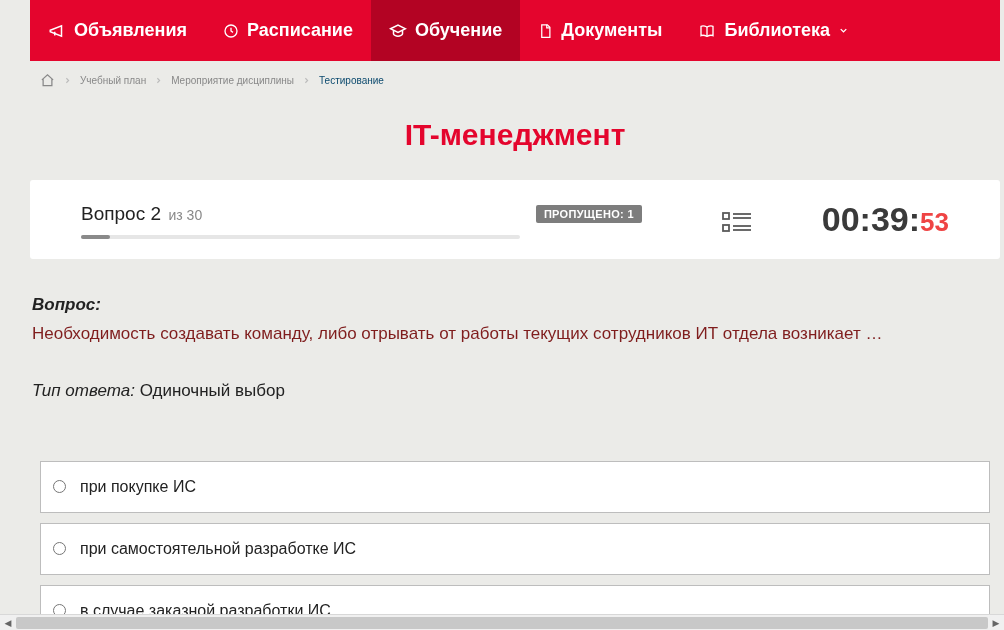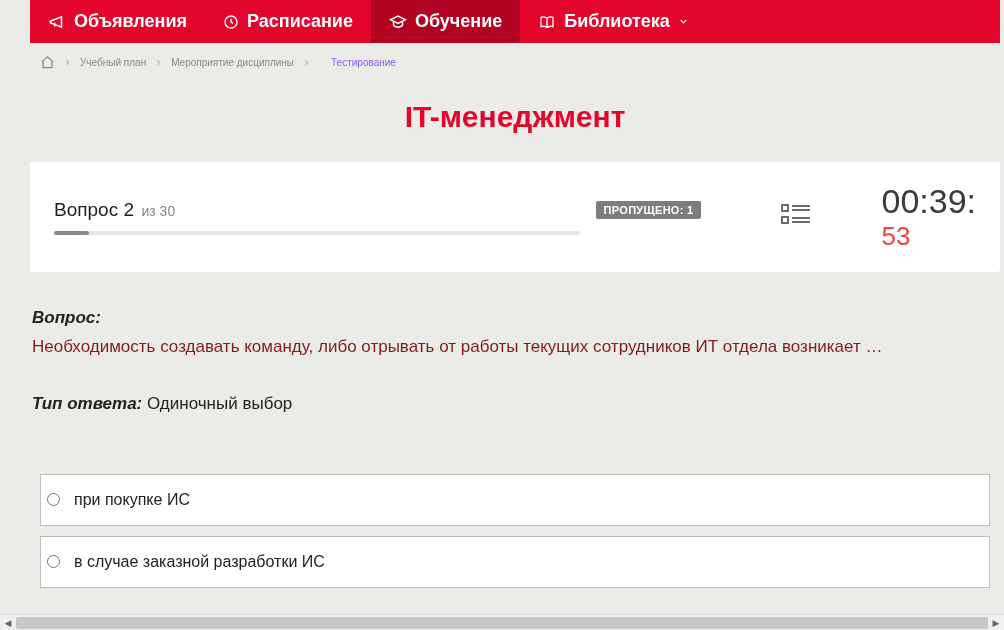--- a/index.html
+++ b/index.html
@@ -22,21 +22,21 @@
       overflow-x: hidden;
     }
     .content-wrapper {
       width: 970px;
       margin-left: 30px;
     }
     
     .topnav {
       display: flex;
       background: #e4052d;
-      height: 43px;
+      height: 61px;
       align-items: stretch;
     }
     .topnav-item {
       display: flex;
       align-items: center;
       padding: 0 18px;
       color: #fff;
       font-size: 18px;
       font-weight: 600;
       cursor: pointer;
@@ -63,41 +63,40 @@
     }
     .breadcrumb .bc-sep {
       margin: 0 8px;
       color: #bbb;
     }
     .breadcrumb .bc-link {
       color: #888;
       cursor: pointer;
     }
     .breadcrumb .bc-current {
-      color: #8b5cf6;
-      margin-left: 12px;
+      color: #0c4a6e;
     }
     .home-ico {
       color: #888;
     }
     
     .page-title {
       text-align: center;
       color: #e4052d;
       font-size: 30px;
       font-weight: 700;
       margin: 18px 0 28px 0;
     }
     
     .quiz-header {
       background: #fff;
       border-radius: 3px;
       display: flex;
-      align-items: center;
-      padding: 20px 24px;
+      align-items: flex-end;
+      padding: 20px 51px;
       margin-bottom: 36px;
     }
     .qh-left {
       flex: 1;
     }
     .question-num {
       font-size: 19px;
       color: #222;
       font-weight: 400;
     }
@@ -143,24 +142,23 @@
       flex:1;
     }
     .list-icon {
       margin: 0 70px 0 80px;
       cursor: pointer;
       color: #5a5a5a;
     }
     .timer {
       font-size: 34px;
       color: #3a3a3a;
-      font-weight: 400;
+      font-weight: 700;
       display: flex;
       align-items: baseline;
-      flex-direction: column;
     }
     .timer .sec {
       color: #ef4444;
       font-size: 26px;
     }
     
     .qbody {
       padding: 0 2px;
     }
     .q-label {
@@ -176,30 +174,30 @@
       line-height: 1.5;
       margin-bottom: 34px;
     }
     .ans-type-row {
       font-size: 17px;
       color: #222;
       margin-bottom: 60px;
     }
     .ans-type-label {
       font-style: italic;
-      font-weight: 700;
+      font-weight: 400;
     }
     
     .options {
       padding: 0 8px;
     }
     .option {
       border: 1px solid #bdbdbd;
       background: #fff;
-      padding: 16px 6px;
+      padding: 16px 12px;
       margin-bottom: 10px;
       display: flex;
       align-items: center;
       cursor: pointer;
     }
     .option input[type="radio"] {
       margin-right: 14px;
       width: 13px;
       height: 13px;
     }
@@ -271,20 +269,29 @@
       <span>Расписание</span>
     </div>
     <div class="topnav-item active">
       <span class="nav-icon">
         <svg width="18" height="18" viewBox="0 0 24 24" fill="none" stroke="#fff" stroke-width="2">
               <path d="M2 9l10-5 10 5-10 5L2 9z"></path>
               <path d="M6 11v5c0 1 3 3 6 3s6-2 6-3v-5"></path>
             </svg>
       </span>
       <span>Обучение</span>
+    </div>
+    <div class="topnav-item">
+      <span class="nav-icon">
+        <svg width="15" height="18" viewBox="0 0 24 24" fill="none" stroke="#fff" stroke-width="2">
+              <path d="M6 2h9l4 4v16H6V2z"></path>
+              <path d="M14 2v5h5"></path>
+            </svg>
+      </span>
+      <span>Документы</span>
     </div>
     <div class="topnav-item">
       <span class="nav-icon">
         <svg width="18" height="16" viewBox="0 0 24 24" fill="none" stroke="#fff" stroke-width="2">
               <path d="M3 5c2-1 5-1 9 1 4-2 7-2 9-1v14c-2-1-5-1-9 1-4-2-7-2-9-1V5z"></path>
               <path d="M12 6v14"></path>
             </svg>
       </span>
       <span>Библиотека</span>
       <span class="chev">
@@ -362,20 +369,24 @@
       <span>Одиночный выбор</span>
     </div>
 
     <div class="options">
       <label class="option">
         <input type="radio" name="ans" style="">
         <span class="option-text">при покупке ИС</span>
       </label>
       <label class="option">
         <input type="radio" name="ans" style="">
+        <span class="option-text">при самостоятельной разработке ИС</span>
+      </label>
+      <label class="option">
+        <input type="radio" name="ans" style="">
         <span class="option-text">в случае заказной разработки ИС</span>
       </label>
     </div>
   </div>
 
 </div>
 </div>
 
 <div class="hscroll">
   <div class="hscroll-btn">◀</div>

